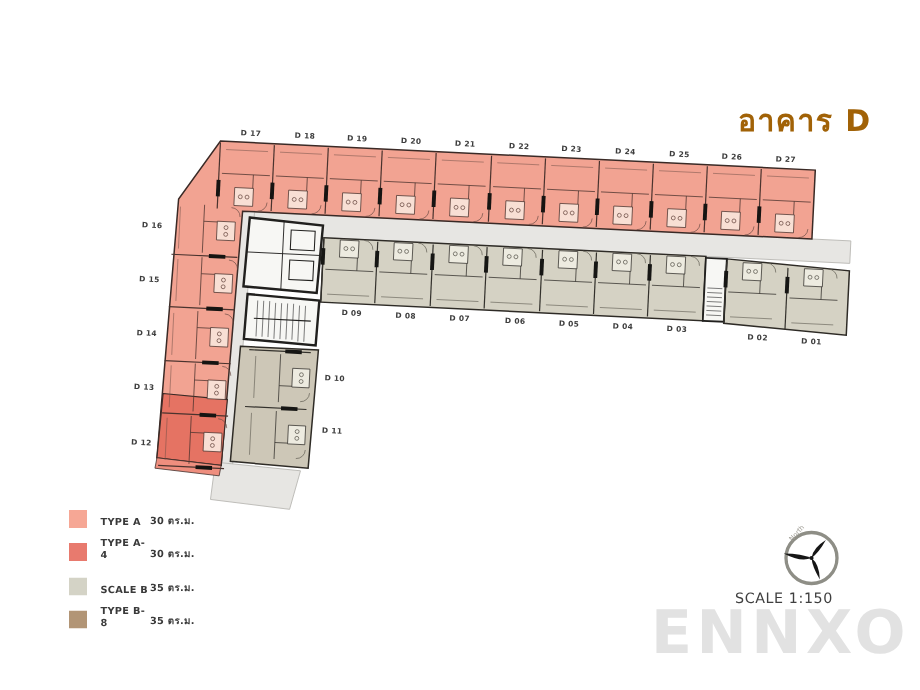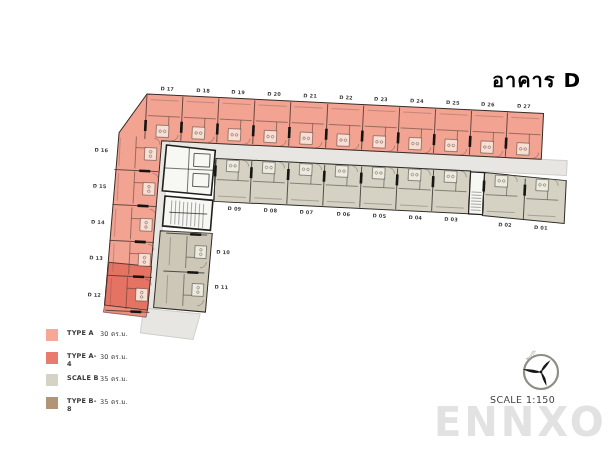--- a/index.html
+++ b/index.html
@@ -1,25 +1,25 @@
 <!DOCTYPE html>
 <html><head>
 <meta charset="utf-8">
 <style>
   html,body{margin:0;padding:0;background:#ffffff;}
   #stage{position:relative;width:613px;height:460px;background:#ffffff;overflow:hidden;
          font-family:"DejaVu Sans","Liberation Sans",sans-serif;}
   #planSvg{position:absolute;left:0;top:0;}
   .building-title{position:absolute;left:492px;top:64px;font-size:20px;font-weight:bold;
-         color:#000000;letter-spacing:1px;white-space:nowrap;}
+         color:#a16207;letter-spacing:1px;white-space:nowrap;}
   .legend{position:absolute;left:46px;top:329px;}
-  .legend-row{display:flex;align-items:flex-start;height:22.5px;}
+  .legend-row{display:flex;align-items:flex-end;height:22.5px;}
   .legend-row svg{display:block;margin-right:9px;}
   .legend-type{width:33px;font-size:6.5px;font-weight:bold;color:#3A3A3A;letter-spacing:.2px;}
-  .legend-area{font-size:6.5px;font-weight:normal;color:#3A3A3A;letter-spacing:.2px;}
+  .legend-area{font-size:6.5px;font-weight:bold;color:#3A3A3A;letter-spacing:.2px;}
   .floor-label{position:absolute;left:40px;top:403px;font-size:21px;font-weight:bold;
          color:#1B1B1B;letter-spacing:.5px;}
   .scale-label{position:absolute;left:490px;top:394px;font-size:9.5px;color:#3F3F3F;
          font-weight:400;letter-spacing:.4px;}
   .watermark{position:absolute;left:434px;top:399px;font-size:40px;font-weight:bold;
          color:#E2E2E2;letter-spacing:3px;}
   .unit-label{font-size:5px;font-weight:600;fill:#3D3D3D;letter-spacing:.2px;}
 </style>
 </head>
 <body>

